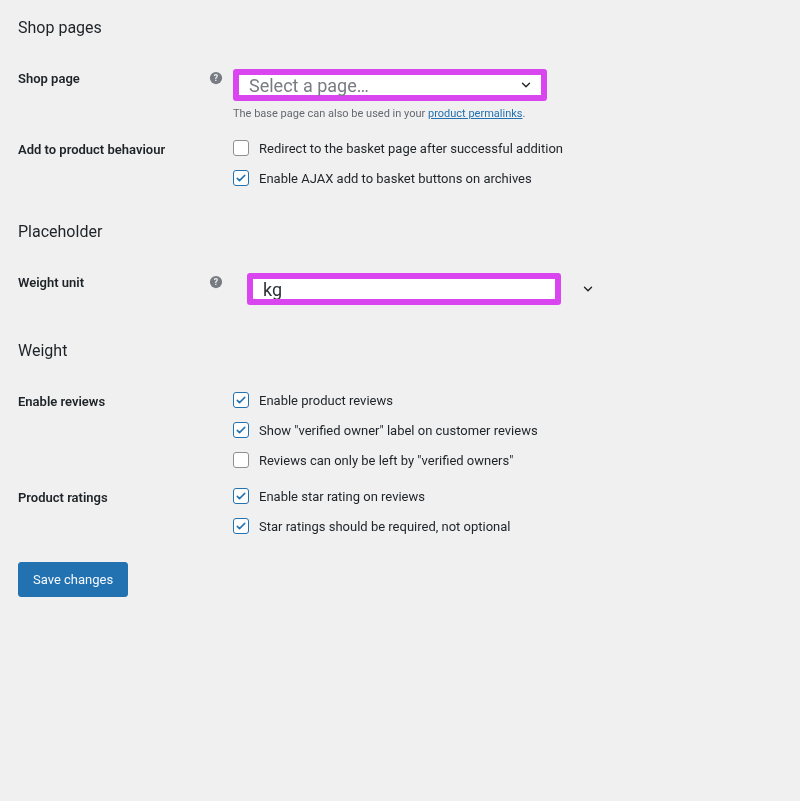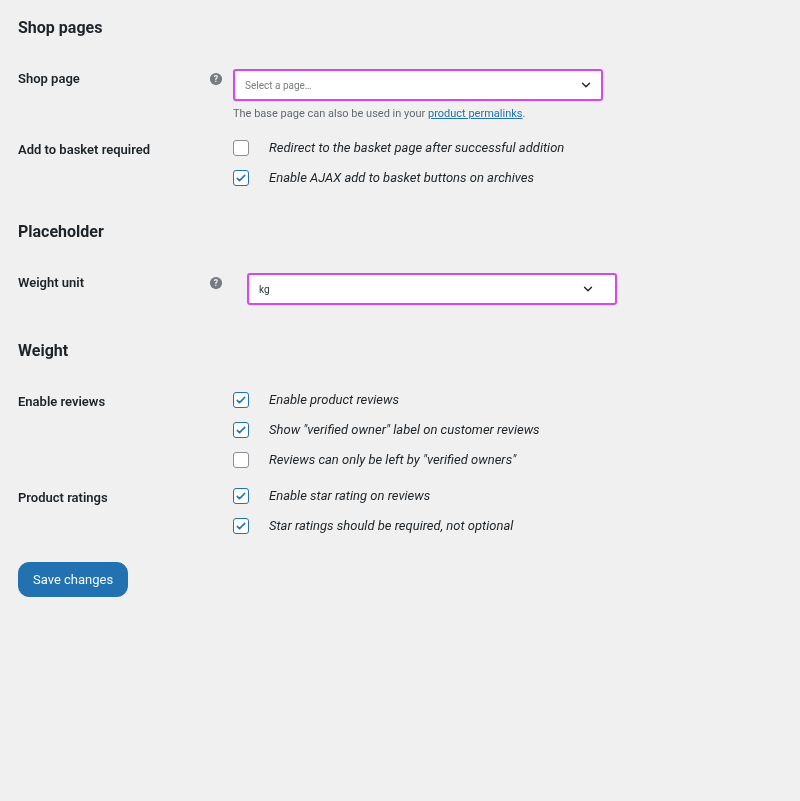--- a/index.html
+++ b/index.html
@@ -9,57 +9,57 @@
     font-family: -apple-system, BlinkMacSystemFont, "Segoe UI", Roboto, Helvetica, Arial, sans-serif;
     font-size: 13px;
     color: #1d2327;
     width: 800px;
     height: 801px;
     overflow: hidden;
     padding: 18px 18px 0 18px;
   }
   h2.section {
     font-size: 16px;
-    font-weight: 700;
+    font-weight: 400;
     margin: 0 0 22px 0;
     color: #1d2327;
   }
   h2.section.spaced-top { margin-top: 26px; }
   .form-table { width: 100%; border-collapse: collapse; }
   .form-table th {
     text-align: left;
     vertical-align: top;
     padding: 12px 10px 12px 0;
     width: 215px;
     font-weight: 600;
     font-size: 13px;
     color: #1d2327;
   }
   .form-table td {
     vertical-align: top;
     padding: 10px 0 10px 0;
   }
-  .th-inner { display: flex; align-items: center; justify-content: space-between; width: 100%; }
+  .th-inner { display: flex; align-items: flex-start; justify-content: space-between; width: 100%; }
   .help-icon {
     width: 14px; height: 14px;
     display: inline-flex; align-items: center; justify-content: center;
     flex: 0 0 14px;
   }
   .help-icon svg { width: 14px; height: 14px; display:block; }
 
   .select-like,
   input.value-input,
   select.select-native {
-    width: 370px;
+    width: 314px;
     height: 32px;
     background: #fff;
-    border: 2px solid #d946ef;
+    border: 6px solid #d946ef;
     border-radius: 3px;
     padding: 0 28px 0 10px;
-    font-size: 10px;
+    font-size: 18px;
     color: #2c3338;
     font-family: inherit;
   }
   .select-like {
     position: relative;
     display: flex;
     align-items: center;
     cursor: pointer;
     color: #50575e;
   }
@@ -84,24 +84,23 @@
 
   .desc {
     margin-top: 6px;
     color: #646970;
     font-size: 11px;
   }
   .desc a { color: #2271b1; text-decoration: underline; }
 
   .check-row {
     display: flex;
-    align-items: flex-start;
-    gap: 20px;
+    align-items: flex-end;
+    gap: 10px;
     margin: 0 0 14px 0;
-    font-style: italic;
   }
   .check-row:last-child { margin-bottom: 0; }
   .wp-checkbox {
     width: 16px; height: 16px;
     border: 1px solid #8c8f94;
     border-radius: 3px;
     background: #fff;
     display: inline-flex;
     align-items: center;
     justify-content: center;
@@ -114,21 +113,21 @@
   .check-label { color: #1d2327; cursor: pointer; }
 
   .save-btn {
     display: inline-block;
     background: #2271b1;
     border: 1px solid #2271b1;
     color: #f5f9fc;
     font-size: 13px;
     line-height: 1;
     padding: 10px 14px;
-    border-radius: 11px;
+    border-radius: 3px;
     cursor: pointer;
     margin-top: 18px;
     font-family: inherit;
   }
 </style>
 </head>
 <body>
 
 
 
@@ -160,21 +159,21 @@
         </div>
         <div class="desc">
           <span>The base page can also be used in your </span><a href="#">product permalinks</a><span>.</span>
         </div>
       </td>
     </tr>
 
     <tr>
       <th>
         <div class="th-inner">
-          <span>Add to basket required</span>
+          <span>Add to product behaviour</span>
         </div>
       </th>
       <td>
         <div class="check-row">
           <span class="wp-checkbox">
             
           </span>
           <span class="check-label">Redirect to the basket page after successful addition</span>
         </div>
         <div class="check-row">

